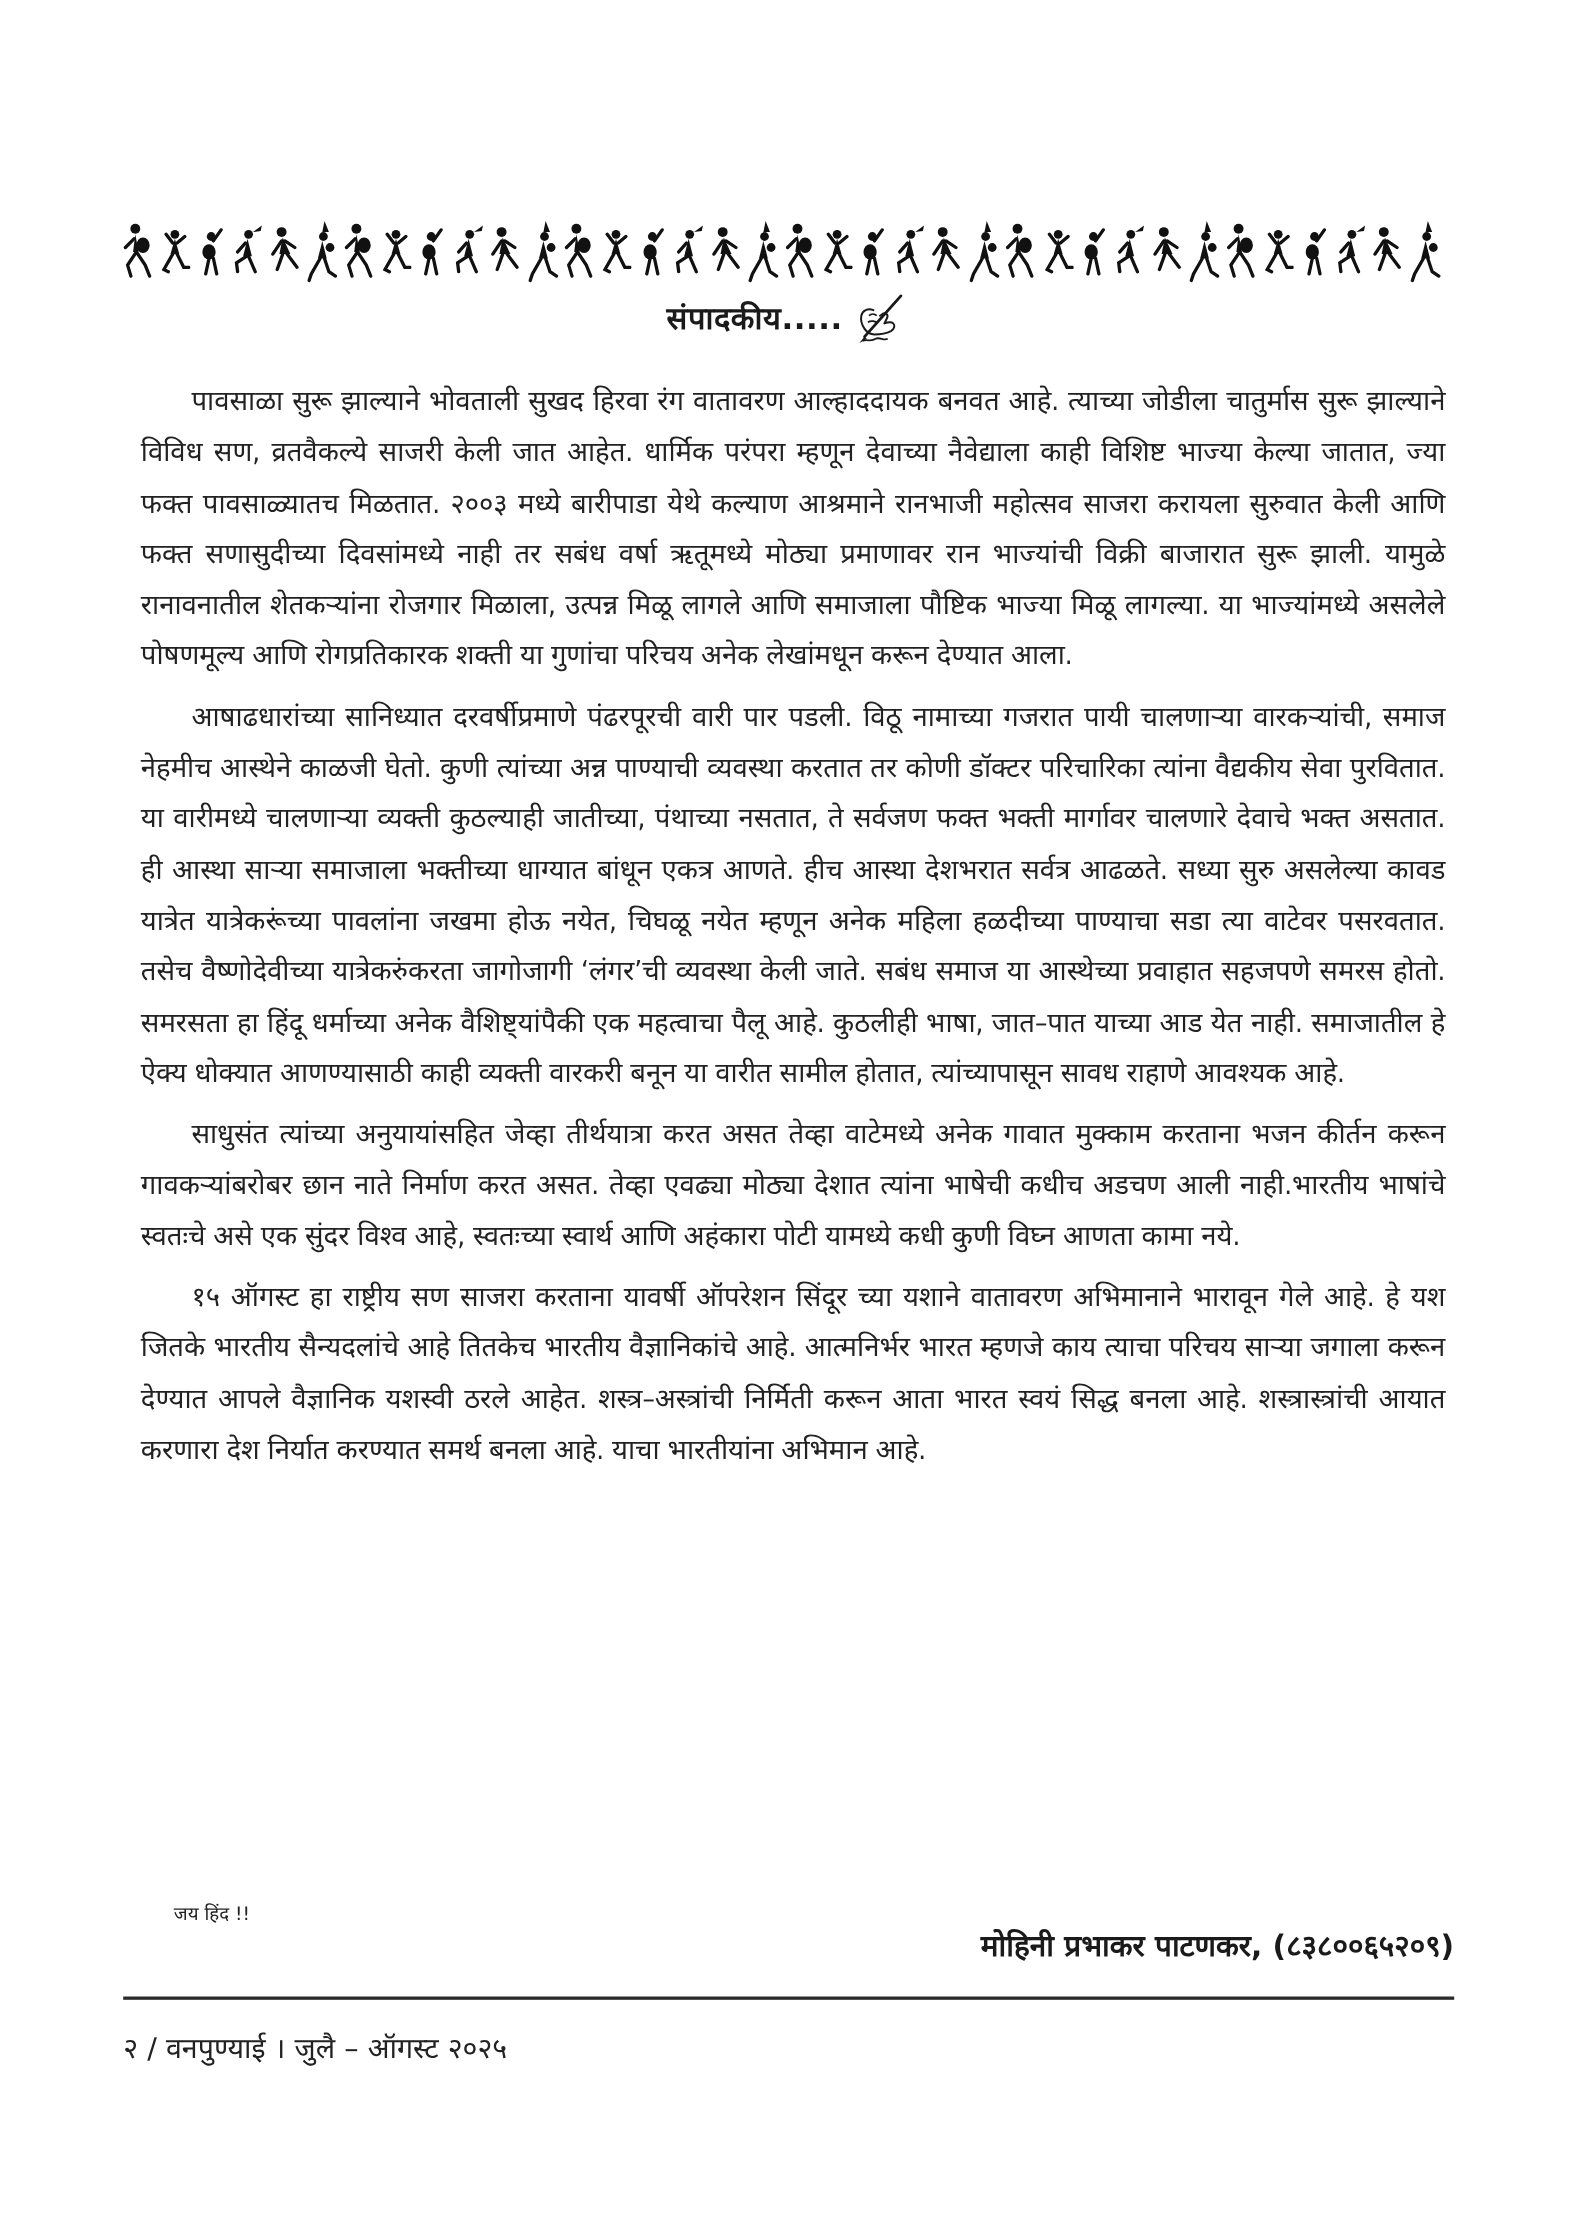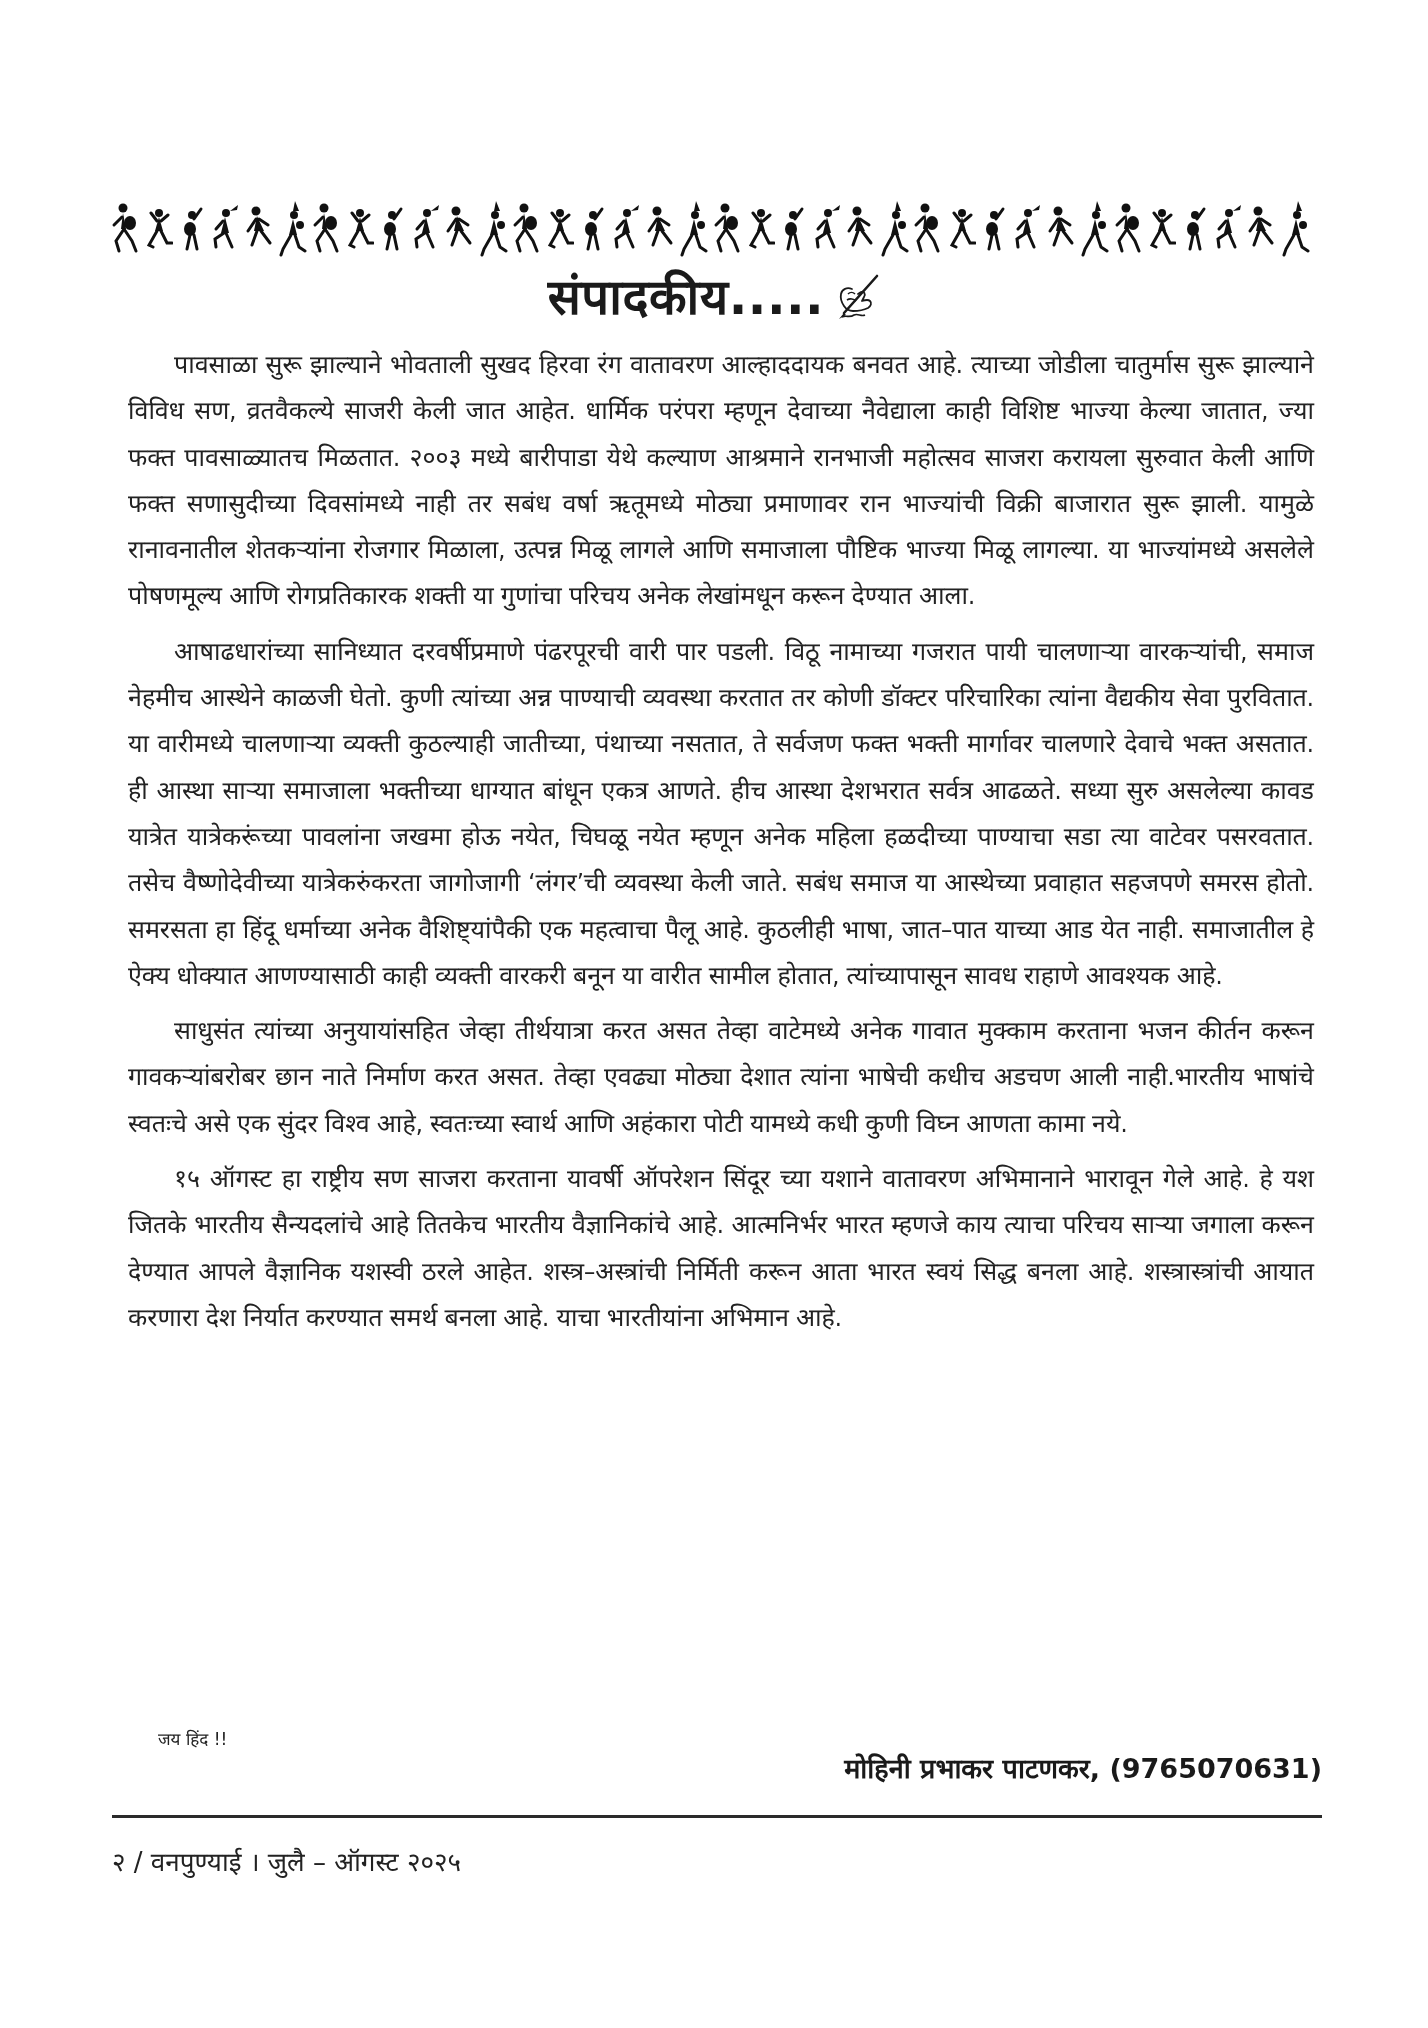--- a/index.html
+++ b/index.html
@@ -12,21 +12,21 @@
     position: absolute; left: 110px; top: 183px; width: 1200px; height: 76px;
     display: flex; justify-content: space-between; align-items: flex-end;
   }
   .figure { width: 30px; height: 62px; display: block; }
   .figure svg { width: 30px; height: 62px; display: block; }
   .title-wrap {
     position: absolute; left: 0; width: 1428px; top: 262px;
     display: flex; justify-content: center; align-items: center; gap: 6px;
   }
   .title {
-    font-size: 49px; font-weight: bold; color: #1a1a1a; letter-spacing: 0.5px;
+    font-size: 28px; font-weight: bold; color: #1a1a1a; letter-spacing: 0.5px;
   }
   .pen-icon { width: 50px; height: 48px; display: block; margin-top: 4px; }
   .body-text {
     position: absolute; left: 112px; top: 342px; width: 1202px;
   }
   .para {
     font-size: 25px; line-height: 46.3px; text-align: justify;
     text-indent: 46px; margin: 0 0 9px 16px; color: #222;
     font-stretch: condensed;
   }
@@ -342,18 +342,18 @@
 
 <div class="body-text">
   <p class="para">पावसाळा सुरू झाल्याने भोवताली सुखद हिरवा रंग वातावरण आल्हाददायक बनवत आहे. त्याच्या जोडीला चातुर्मास सुरू झाल्याने विविध सण, व्रतवैकल्ये साजरी केली जात आहेत. धार्मिक परंपरा म्हणून देवाच्या नैवेद्याला काही विशिष्ट भाज्या केल्या जातात, ज्या फक्त पावसाळ्यातच मिळतात. २००३ मध्ये बारीपाडा येथे कल्याण आश्रमाने रानभाजी महोत्सव साजरा करायला सुरुवात केली आणि फक्त सणासुदीच्या दिवसांमध्ये नाही तर सबंध वर्षा ऋतूमध्ये मोठ्या प्रमाणावर रान भाज्यांची विक्री बाजारात सुरू झाली. यामुळे रानावनातील शेतकऱ्यांना रोजगार मिळाला, उत्पन्न मिळू लागले आणि समाजाला पौष्टिक भाज्या मिळू लागल्या. या भाज्यांमध्ये असलेले पोषणमूल्य आणि रोगप्रतिकारक शक्ती या गुणांचा परिचय अनेक लेखांमधून करून देण्यात आला.</p>
   <p class="para">आषाढधारांच्या सानिध्यात दरवर्षीप्रमाणे पंढरपूरची वारी पार पडली. विठू नामाच्या गजरात पायी चालणाऱ्या वारकऱ्यांची, समाज नेहमीच आस्थेने काळजी घेतो. कुणी त्यांच्या अन्न पाण्याची व्यवस्था करतात तर कोणी डॉक्टर परिचारिका त्यांना वैद्यकीय सेवा पुरवितात. या वारीमध्ये चालणाऱ्या व्यक्ती कुठल्याही जातीच्या, पंथाच्या नसतात, ते सर्वजण फक्त भक्ती मार्गावर चालणारे देवाचे भक्त असतात. ही आस्था साऱ्या समाजाला भक्तीच्या धाग्यात बांधून एकत्र आणते. हीच आस्था देशभरात सर्वत्र आढळते. सध्या सुरु असलेल्या कावड यात्रेत यात्रेकरूंच्या पावलांना जखमा होऊ नयेत, चिघळू नयेत म्हणून अनेक महिला हळदीच्या पाण्याचा सडा त्या वाटेवर पसरवतात. तसेच वैष्णोदेवीच्या यात्रेकरुंकरता जागोजागी ‘लंगर’ची व्यवस्था केली जाते. सबंध समाज या आस्थेच्या प्रवाहात सहजपणे समरस होतो. समरसता हा हिंदू धर्माच्या अनेक वैशिष्ट्यांपैकी एक महत्वाचा पैलू आहे. कुठलीही भाषा, जात–पात याच्या आड येत नाही. समाजातील हे ऐक्य धोक्यात आणण्यासाठी काही व्यक्ती वारकरी बनून या वारीत सामील होतात, त्यांच्यापासून सावध राहाणे आवश्यक आहे.</p>
   <p class="para">साधुसंत त्यांच्या अनुयायांसहित जेव्हा तीर्थयात्रा करत असत तेव्हा वाटेमध्ये अनेक गावात मुक्काम करताना भजन कीर्तन करून गावकऱ्यांबरोबर छान नाते निर्माण करत असत. तेव्हा एवढ्या मोठ्या देशात त्यांना भाषेची कधीच अडचण आली नाही.भारतीय भाषांचे स्वतःचे असे एक सुंदर विश्व आहे, स्वतःच्या स्वार्थ आणि अहंकारा पोटी यामध्ये कधी कुणी विघ्न आणता कामा नये.</p>
   <p class="para">१५ ऑगस्ट हा राष्ट्रीय सण साजरा करताना यावर्षी ऑपरेशन सिंदूर च्या यशाने वातावरण अभिमानाने भारावून गेले आहे. हे यश जितके भारतीय सैन्यदलांचे आहे तितकेच भारतीय वैज्ञानिकांचे आहे. आत्मनिर्भर भारत म्हणजे काय त्याचा परिचय साऱ्या जगाला करून देण्यात आपले वैज्ञानिक यशस्वी ठरले आहेत. शस्त्र–अस्त्रांची निर्मिती करून आता भारत स्वयं सिद्ध बनला आहे. शस्त्रास्त्रांची आयात करणारा देश निर्यात करण्यात समर्थ बनला आहे. याचा भारतीयांना अभिमान आहे.</p>
 </div>
 
 <div class="closing">
   <span class="jai-hind">जय हिंद !!</span>
-  <span class="signature">मोहिनी प्रभाकर पाटणकर, (9765070631)</span>
+  <span class="signature">मोहिनी प्रभाकर पाटणकर, (८३८००६५२०९)</span>
 </div>
 
 <div class="rule"></div>
 
 <div class="footer">२ / वनपुण्याई । जुलै – ऑगस्ट २०२५</div>
 
 </body></html>

